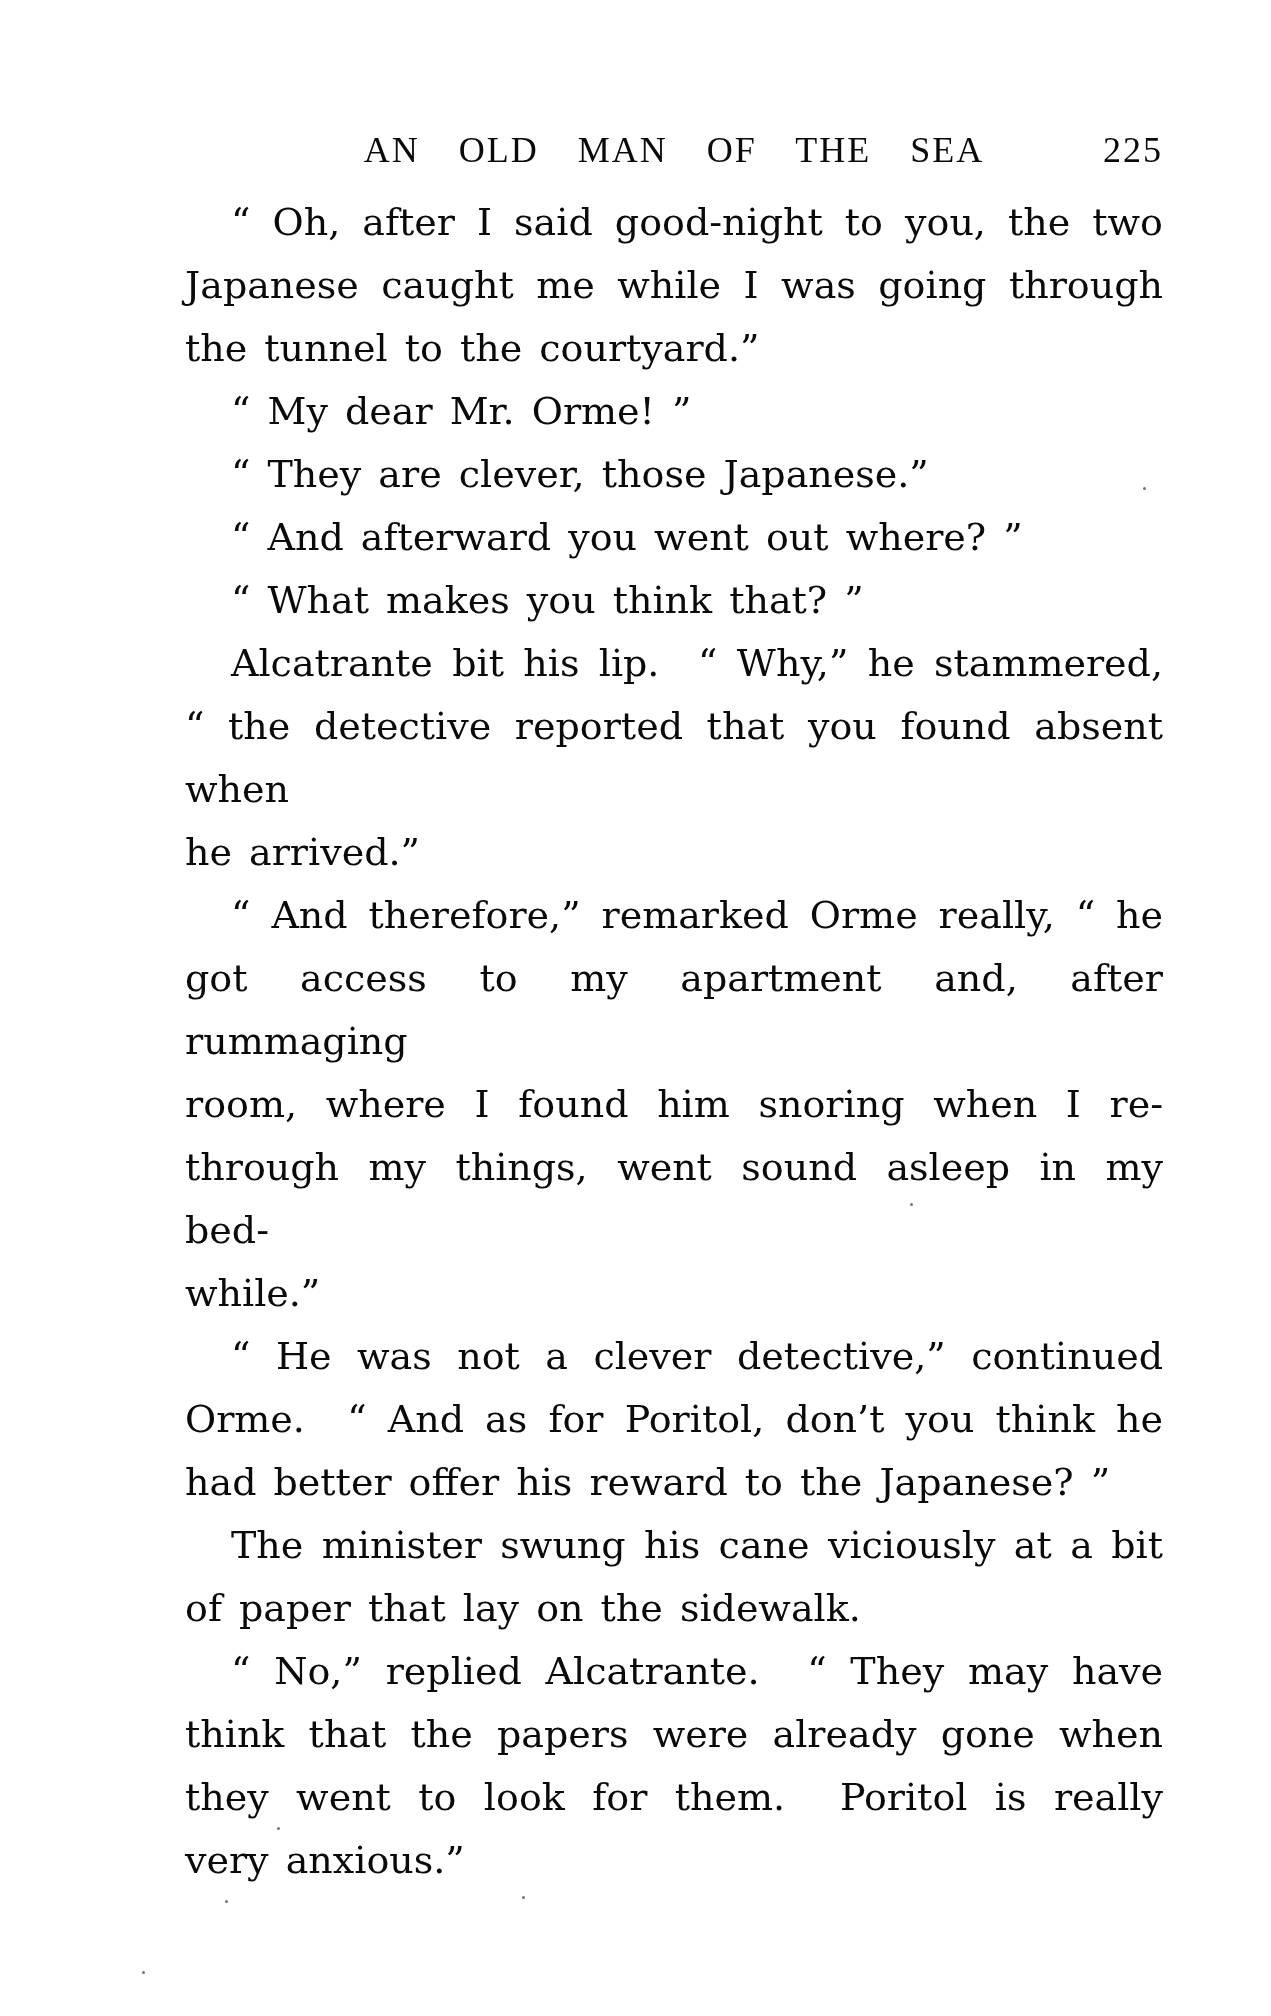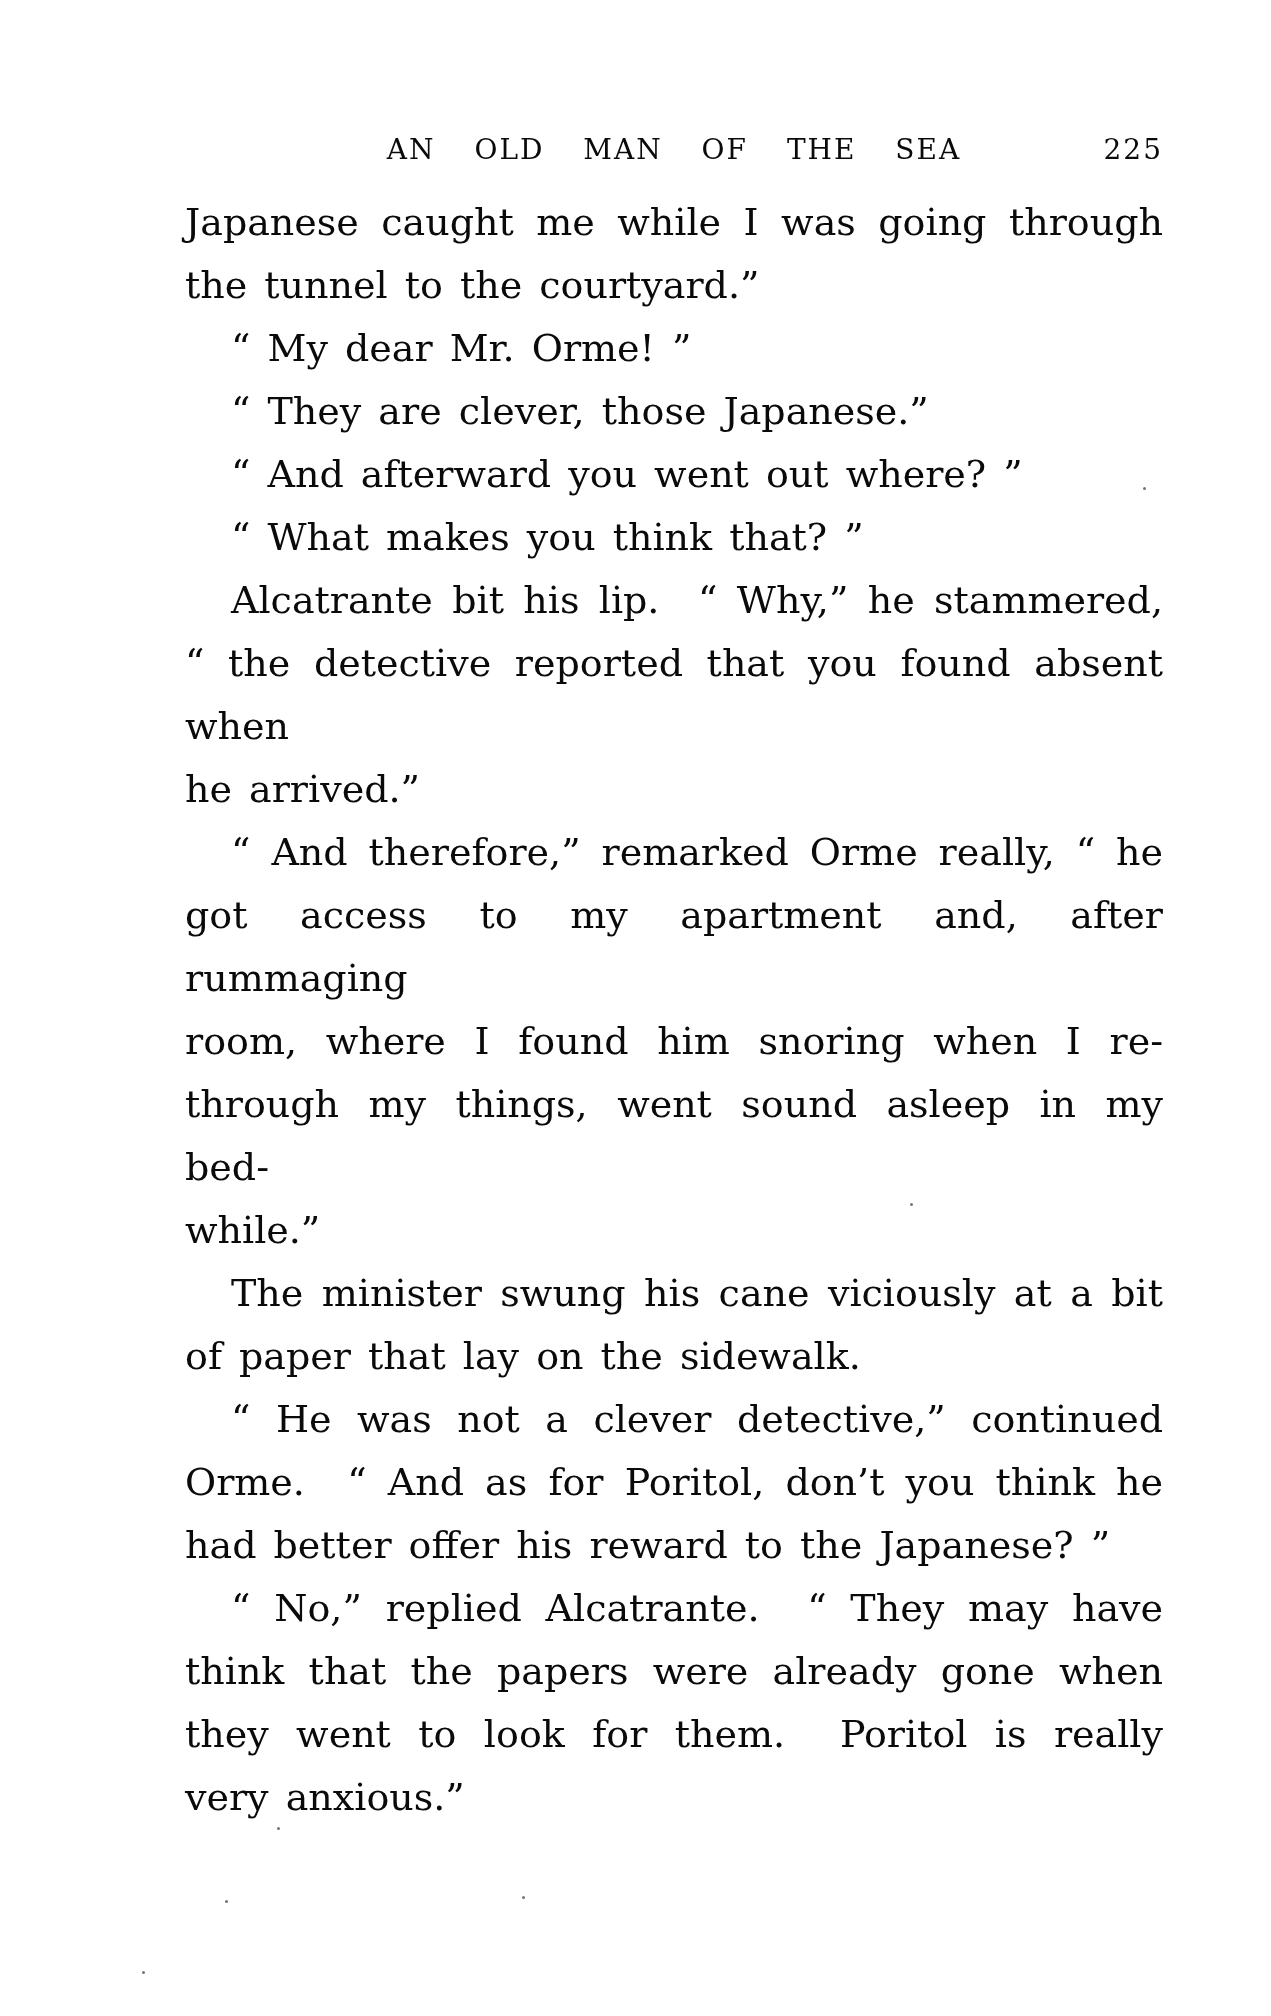--- a/index.html
+++ b/index.html
@@ -20,21 +20,22 @@
   .content {
     position: absolute;
     left: 185px;
     top: 126px;
     width: 978px;
   }
   .running-head {
     position: relative;
     height: 48px;
     line-height: 48px;
-    font-size: 28px;
+    font-size: 36px;
+    font-family: Liberation Serif, serif;
   }
   .head-title {
     display: block;
     text-align: center;
     letter-spacing: 2px;
     word-spacing: 28px;
     white-space: nowrap;
   }
   .page-num {
     position: absolute;
@@ -71,20 +72,21 @@
 <body>
 
 <div class="page">
   <div class="content">
     <div class="running-head">
       <span class="head-title">AN OLD MAN OF THE SEA</span>
       <span class="page-num">225</span>
     </div>
     <div class="body-text">
         <div class="para">
+          <div class="tl first just">“ Oh, after I said good-night to you, the two</div>
           <div class="tl just">Japanese caught me while I was going through</div>
           <div class="tl">the tunnel to the courtyard.”</div>
         </div>
         <div class="para">
           <div class="tl first">“ My dear Mr. Orme! ”</div>
         </div>
         <div class="para">
           <div class="tl first">“ They are clever, those Japanese.”</div>
         </div>
         <div class="para">
@@ -99,27 +101,27 @@
           <div class="tl">he arrived.”</div>
         </div>
         <div class="para">
           <div class="tl first just">“ And therefore,” remarked Orme really, “ he</div>
           <div class="tl just">got access to my apartment and, after rummaging</div>
           <div class="tl just">room, where I found him snoring when I re-</div>
           <div class="tl just">through my things, went sound asleep in my bed-</div>
           <div class="tl">while.”</div>
         </div>
         <div class="para">
-          <div class="tl first just">The minister swung his cane viciously at a bit</div>
-          <div class="tl">of paper that lay on the sidewalk.</div>
-        </div>
-        <div class="para">
           <div class="tl first just">“ He was not a clever detective,” continued</div>
           <div class="tl just">Orme.&nbsp; “ And as for Poritol, don’t you think he</div>
           <div class="tl">had better offer his reward to the Japanese? ”</div>
+        </div>
+        <div class="para">
+          <div class="tl first just">The minister swung his cane viciously at a bit</div>
+          <div class="tl">of paper that lay on the sidewalk.</div>
         </div>
         <div class="para">
           <div class="tl first just">“ No,” replied Alcatrante.&nbsp; “ They may have</div>
           <div class="tl just">think that the papers were already gone when</div>
           <div class="tl just">they went to look for them.&nbsp; Poritol is really</div>
           <div class="tl">very anxious.”</div>
         </div>
       </div>
   </div>
 

